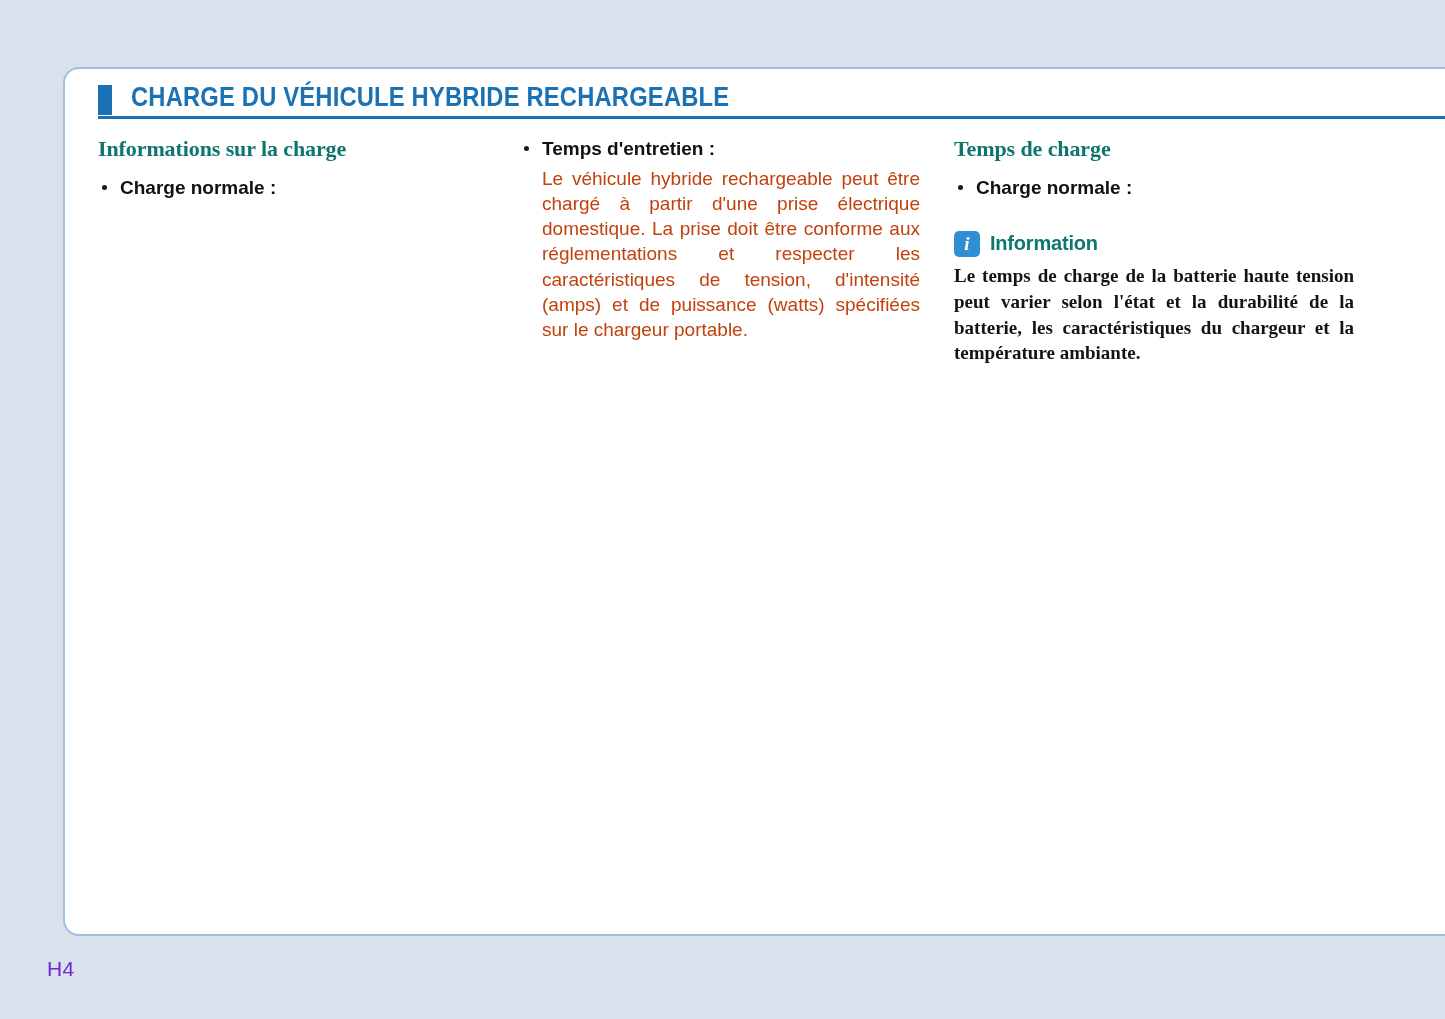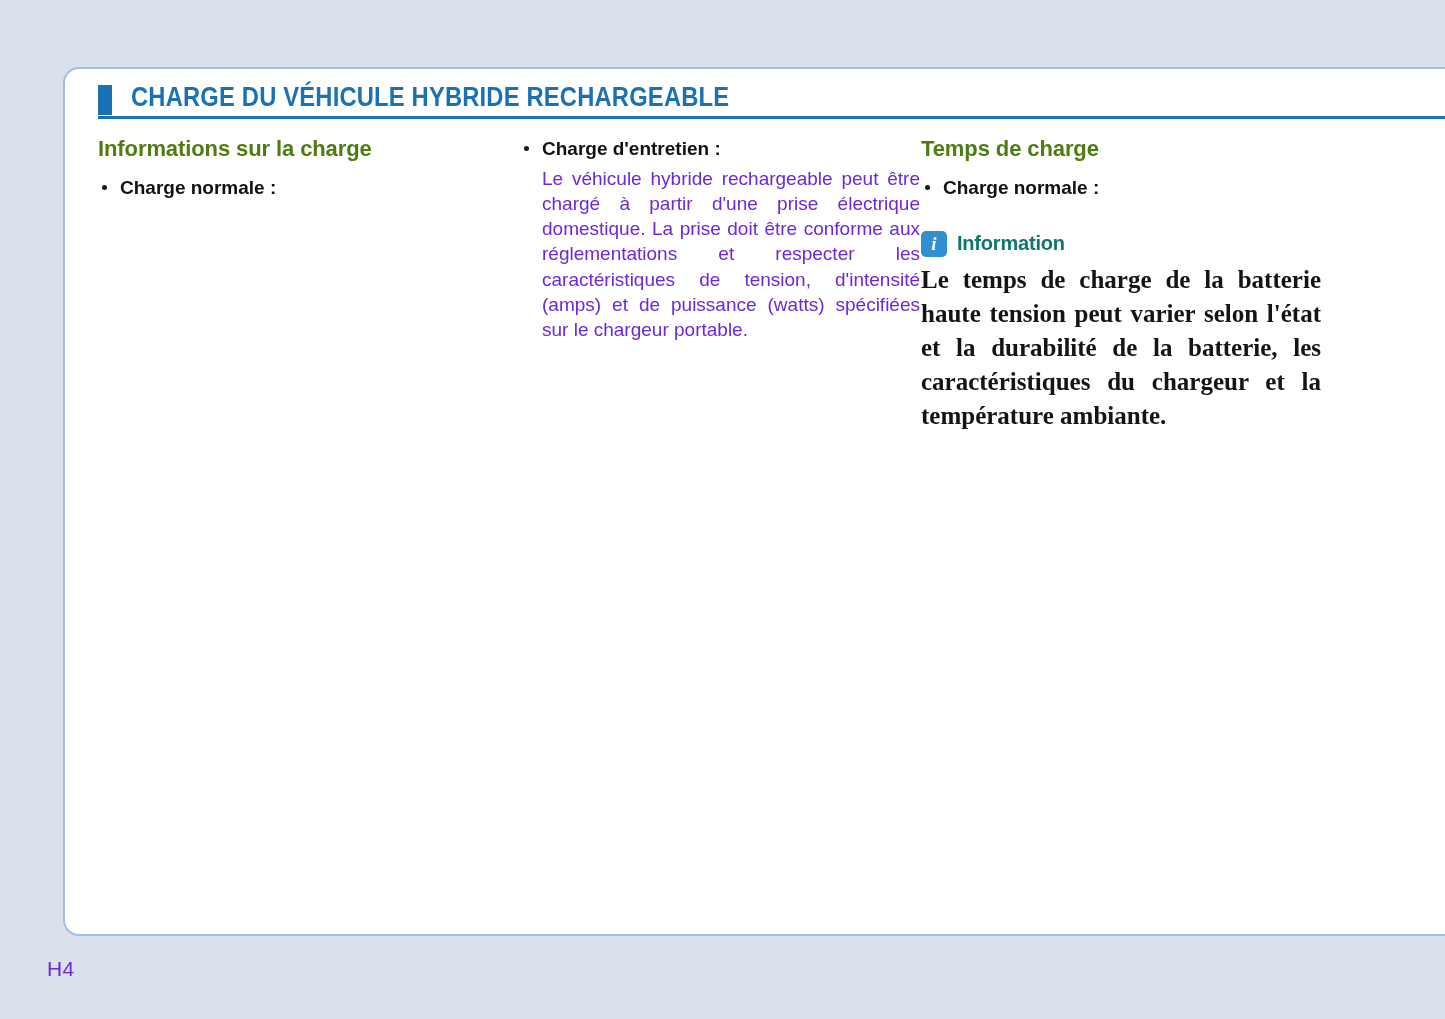--- a/index.html
+++ b/index.html
@@ -75,30 +75,31 @@
     top: 68px;
     right: 0;
     bottom: 0;
   }
   .col {
     position: absolute;
     top: 0;
   }
   .col-1 { left: 33px;  width: 397px; }
   .col-2 { left: 455px; width: 400px; }
-  .col-3 { left: 856px; width: 400px; }
+  .col-3 { left: 889px; width: 400px; }
 
   
   .section-heading {
     font-size: 22px;
     font-weight: bold;
-    color: #4d7c0f;
+    color: #0f766e;
     margin: 0 0 15px 0;
     line-height: 1.1;
     letter-spacing: -0.1px;
+    font-family: Liberation Serif, serif;
   }
 
   
   .bullet-item {
     position: relative;
     padding-left: 22px;
     margin-bottom: 4px;
   }
   .bullet-dot {
     position: absolute;
@@ -110,21 +111,21 @@
     background: #1a1a1a;
   }
   .bullet-label {
     font-size: 19px;
     font-weight: bold;
     color: #111111;
     line-height: 1.3;
   }
   .body-text {
     font-size: 19px;
-    color: #6d28d9;
+    color: #c2410c;
     line-height: 1.33;
     text-align: justify;
     margin: 2px 0 0 22px;
     hyphens: none;
   }
   .body-text.last-no-justify {
     text-align: justify;
     text-align-last: left;
   }
 
@@ -153,21 +154,21 @@
   .info-title {
     margin-left: 10px;
     font-size: 20px;
     font-weight: bold;
     color: #0f766e;
     letter-spacing: -0.2px;
   }
   .info-body {
     font-family: "Liberation Serif", serif;
     font-weight: bold;
-    font-size: 25px;
+    font-size: 19px;
     color: #141414;
     line-height: 1.36;
     text-align: justify;
     text-align-last: left;
     margin: 0;
   }
 
   
   .page-number {
     position: absolute;
@@ -196,21 +197,21 @@
 
       <div class="bullet-item">
         <span class="bullet-dot"></span>
         <span class="bullet-label">Charge normale :</span>
       </div>
     </div>
 
     <div class="col col-2">
       <div class="bullet-item">
         <span class="bullet-dot"></span>
-        <span class="bullet-label">Charge d'entretien :</span>
+        <span class="bullet-label">Temps d'entretien :</span>
       </div>
       <p class="body-text last-no-justify">Le véhicule hybride rechargeable peut être chargé à partir d'une prise électrique domestique. La prise doit être conforme aux réglementations et respecter les caractéristiques de tension, d'intensité (amps) et de puissance (watts) spécifiées sur le chargeur portable.</p>
     </div>
 
     <div class="col col-3">
       <h2 class="section-heading">Temps de charge</h2>
 
       <div class="bullet-item">
         <span class="bullet-dot"></span>
         <span class="bullet-label">Charge normale :</span>

